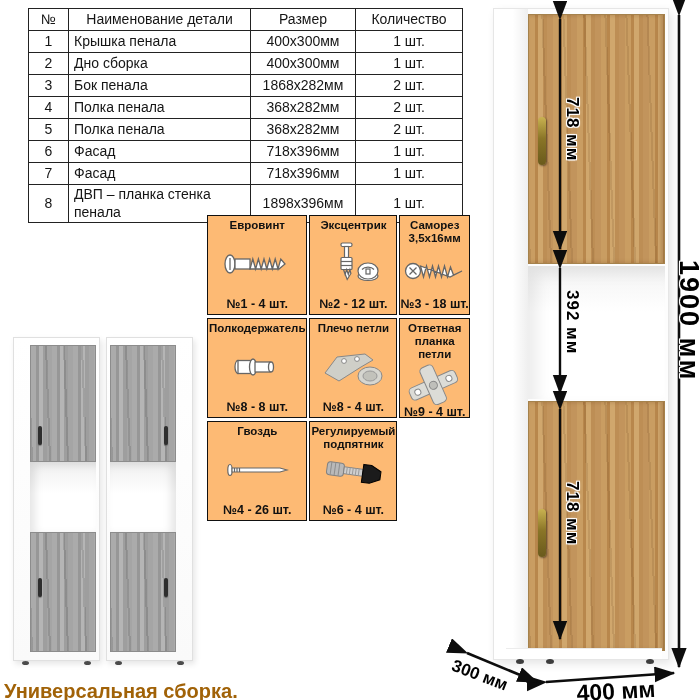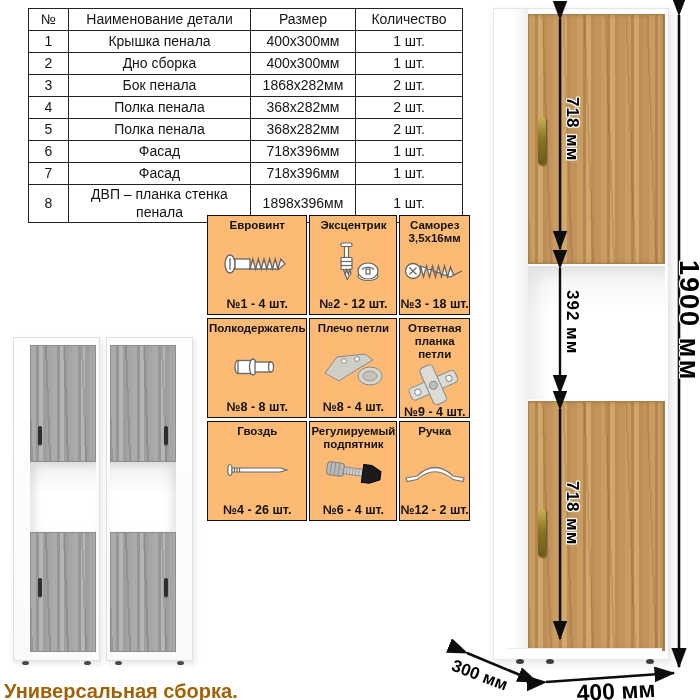--- a/index.html
+++ b/index.html
@@ -6,21 +6,21 @@
   .sheet{position:relative;width:700px;height:700px;background:#fff;overflow:hidden;
          font-family:"Liberation Sans",sans-serif;color:#111;}
 
   
   .parts{position:absolute;left:28px;top:8px;border-collapse:collapse;font-size:14px;
          color:#151515;table-layout:fixed;}
   .parts th,.parts td{border:1.4px solid #222;padding:1px 5px;line-height:1.25;height:19px;
          overflow:hidden;}
   .parts th{font-weight:normal;text-align:center;}
   .c-num{width:29px;text-align:center;}
-  .c-name{width:171px;text-align:center;}
+  .c-name{width:171px;text-align:left;}
   .c-size{width:94px;text-align:center;}
   .c-qty{width:96px;text-align:center;}
 
   
   .hw{position:absolute;left:207px;top:215px;width:263px;display:grid;
       grid-template-columns:repeat(3,1fr);gap:3px 2px;}
   .hw-cell{border:1.6px solid #111;height:100px;display:flex;flex-direction:column;
       align-items:center;background:#fdba74;box-sizing:border-box;}
   .hw-title{font-weight:bold;font-size:11.5px;text-align:center;line-height:1.12;padding:3px 1px 0;}
   .hw-icon{flex:1;display:flex;align-items:center;justify-content:center;width:100%;}
@@ -272,29 +272,20 @@
               <line x1="35" y1="11" x2="35" y2="18" stroke="#9a9a9a"></line>
             <path d="M39 6 h8 l10 5 v8 l-10 5 h-8 z" fill="#1b1b1b" stroke="#000"></path>
           </g>
         </svg>
       </div>
       <div class="hw-count">№6 - 4 шт.</div>
     </div>
 
 
 
-    <div class="hw-cell">
-      <div class="hw-title">Ручка</div>
-      <div class="hw-icon">
-        <svg width="66" height="26" viewBox="0 0 66 26" stroke="#777" stroke-width="1.2" fill="none">
-          <path d="M4 21 L15 19 Q33 2 51 19 L62 21 L61 24.5 L51 22.5 Q33 7 15 22.5 L5 24.5 Z" fill="#fff"></path>
-        </svg>
-      </div>
-      <div class="hw-count">№12 - 2 шт.</div>
-    </div>
   </div>
 
   <div class="mini mini-l">
     <div class="g-door g-top graywood"></div>
     <div class="m-niche"></div>
     <div class="g-door g-bot graywood"></div>
     <div class="m-handle" style="left:24px;top:88px;"></div>
     <div class="m-handle" style="left:24px;top:240px;"></div>
     <div class="m-foot" style="left:8px;"></div>
     <div class="m-foot" style="right:8px;"></div>

